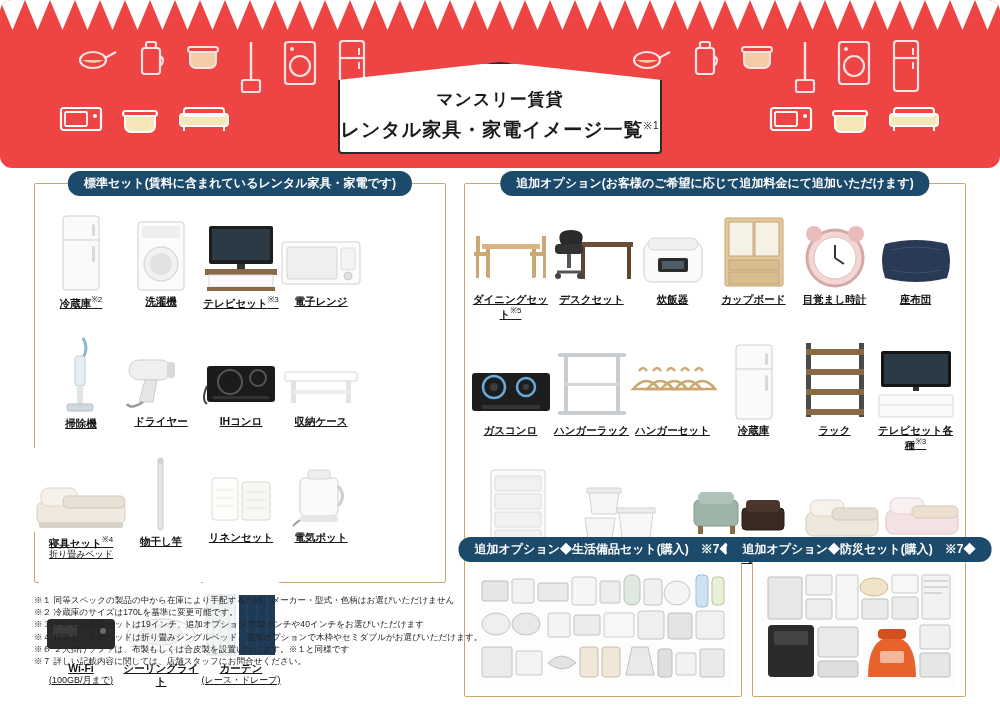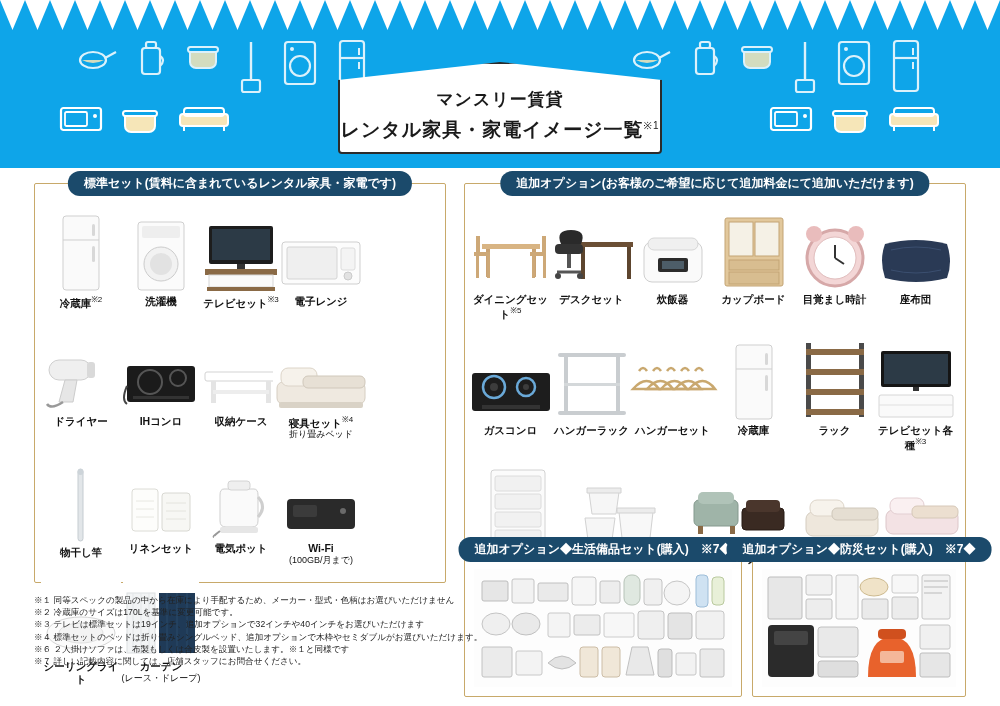--- a/index.html
+++ b/index.html
@@ -6,21 +6,21 @@
   html, body { margin:0; padding:0; }
   body {
     width:1000px; height:706px; overflow:hidden;
     font-family:"Liberation Sans", sans-serif;
     background:#ffffff; color:#1a1a1a; position:relative;
   }
 
   
   .header {
     position:absolute; left:0; top:0; width:1000px; height:168px;
-    background:#0ea5e9; overflow:hidden;
+    background:#ef4444; overflow:hidden;border-radius:12px;
   }
   .scallop {
     position:absolute; left:0; top:0; width:1000px; height:30px;
     display:flex;
   }
   .scallop i {
     flex:1 0 auto; height:30px; background:#ffffff;
     clip-path: polygon(0 0, 100% 0, 50% 100%);
   }
   .hdr-icons { position:absolute; top:38px; display:flex; gap:16px; align-items:flex-start; }
@@ -46,21 +46,21 @@
   
   .panel {
     position:absolute; border:1.5px solid #c8a96a; background:#fff; border-radius:2px;
   }
   .panel-title {
     position:absolute; top:-13px; left:50%; transform:translateX(-50%);
     background:#1b4a6b; color:#fff; font-size:12px; font-weight:bold;
     padding:4px 16px; border-radius:12px; white-space:nowrap;
   }
 
-  .grid { display:flex; flex-wrap:wrap; }
+  .grid { display:flex; flex-wrap:wrap;text-decoration:underline; }
   .cell { display:flex; flex-direction:column; align-items:center; }
   .thumb {
     background:#fff; display:flex; align-items:flex-end; justify-content:center;
     overflow:hidden;
   }
   .cap {
     text-align:center; font-size:10.5px; line-height:1.25; margin-top:3px; color:#111;
     font-weight:bold;
   }
   .cap .sub { font-weight:normal; font-size:9px; }
@@ -306,20 +306,33 @@
         <div class="cell" style="width:80px;">
       <div class="thumb" style="height:86px;">
             <svg width="86" height="56" viewBox="0 0 86 56">
               <rect x="4" y="6" width="78" height="42" rx="3" fill="#fcfcfc" stroke="#cfcfcf"></rect>
               <rect x="9" y="11" width="50" height="32" rx="2" fill="#efefef" stroke="#d4d4d4"></rect>
               <rect x="63" y="12" width="14" height="22" rx="2" fill="#f4f4f4" stroke="#dcdcdc"></rect>
               <circle cx="70" cy="40" r="4" fill="#e2e2e2" stroke="#cbcbcb"></circle>
             </svg>
           </div>
       <div class="cap"><span>電子レンジ</span></div>
+    </div>
+      </div>
+      <div style="width:80px;margin-bottom:18px;">
+        <div class="cell" style="width:80px;">
+      <div class="thumb" style="height:86px;">
+            <svg width="48" height="80" viewBox="0 0 48 80">
+              <path d="M26 4 q6 10 0 20" stroke="#8fb6cf" stroke-width="3" fill="none"></path>
+              <rect x="18" y="22" width="10" height="30" rx="3" fill="#e9eef2" stroke="#c3ced6"></rect>
+              <rect x="20" y="52" width="6" height="18" fill="#dfe6ea"></rect>
+              <rect x="10" y="70" width="26" height="7" rx="2" fill="#cfd8de" stroke="#b4bfc6"></rect>
+            </svg>
+          </div>
+      <div class="cap"><span>掃除機</span></div>
     </div>
       </div>
       <div style="width:80px;margin-bottom:18px;">
         <div class="cell" style="width:80px;">
       <div class="thumb" style="height:84px;">
             <svg width="76" height="60" viewBox="0 0 76 60">
               <rect x="6" y="8" width="42" height="20" rx="10" fill="#efefef" stroke="#cfcfcf"></rect>
               <rect x="44" y="10" width="8" height="16" rx="3" fill="#d9d9d9"></rect>
               <path d="M22 28 l-6 22 h14 l4 -22 z" fill="#e6e6e6" stroke="#cccccc"></path>
               <path d="M20 50 q-12 8 -16 2" stroke="#999" stroke-width="2.5" fill="none"></path>

